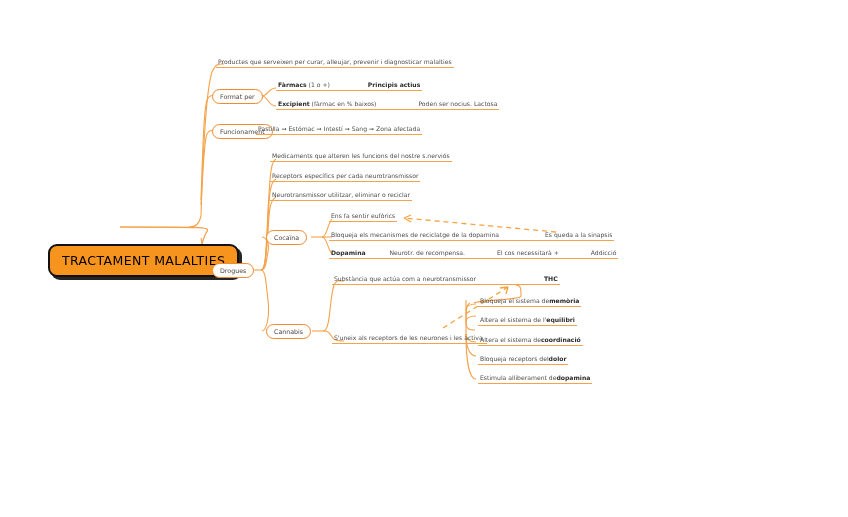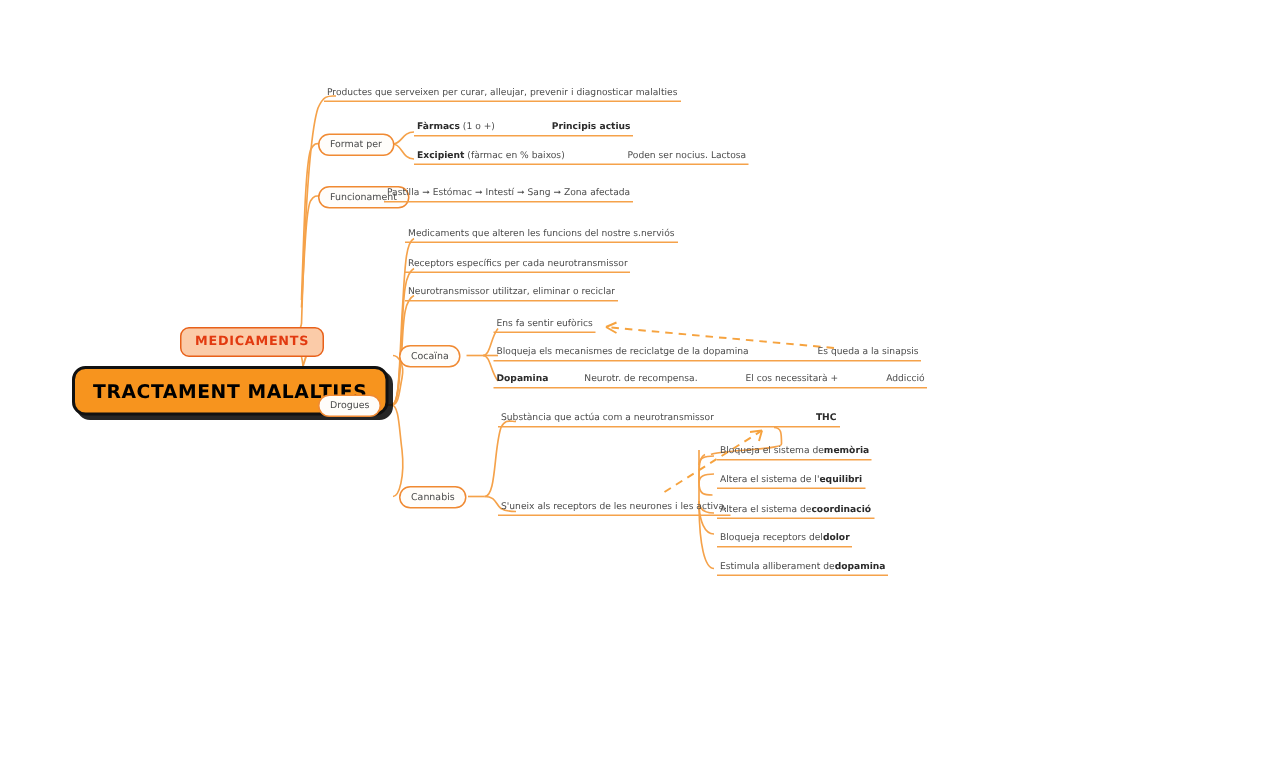--- a/index.html
+++ b/index.html
@@ -7,21 +7,21 @@
        font-family:"DejaVu Sans","Liberation Sans",sans-serif;}
   #canvas{position:absolute;left:0;top:0;width:848px;height:517px;}
   svg.links{position:absolute;left:0;top:0;width:848px;height:517px;overflow:visible;}
 
   .node{position:absolute;white-space:nowrap;box-sizing:border-box;}
 
   
   .root{
     background:#F7941E;border:2px solid #111;border-radius:9px;
     color:#000;font-size:12.5px;letter-spacing:.4px;
-    padding:7px 12px;box-shadow:3px 3px 0 rgba(0,0,0,.85);font-weight:bold;
+    padding:7px 12px;box-shadow:3px 3px 0 rgba(0,0,0,.85);
   }
   
   .main1{
     background:#FBCBA8;border:1.6px solid #E8611A;border-radius:6px;
     color:#E23A10;font-size:8.5px;font-weight:bold;letter-spacing:.5px;
     padding:4px 9px;
   }
   
   .pill{
     background:#FFFDFA;border:1px solid #F08A33;border-radius:9px;
@@ -99,21 +99,20 @@
     <path d="M404,218 L411,215 M404,218 L411,222" stroke="#F6A33F" stroke-width="1.3" fill="none"></path>
 
     <g stroke="#F6A33F" stroke-width="1.3" fill="none" stroke-dasharray="5,4">
       <path d="M443,328 L508,287"></path>
     </g>
     <path d="M508,287 L500,288 M508,287 L506,294" stroke="#F6A33F" stroke-width="1.3" fill="none"></path>
   </svg>
 
   <div class="node root" style="left:48px;top:244px;">TRACTAMENT MALALTIES</div>
 
-  <div class="node main1" style="left:120px;top:218px;">MEDICAMENTS</div>
 
   <div class="node pill" style="left:212px;top:89px;">Format per</div>
   <div class="node pill" style="left:212px;top:124px;">Funcionament</div>
   <div class="node pill" style="left:212px;top:263px;">Drogues</div>
   <div class="node pill round" style="left:266px;top:230px;">Cocaïna</div>
   <div class="node pill round" style="left:266px;top:324px;">Cannabis</div>
 
   <div class="node leaf" style="left:216px;top:58px;">Productes que serveixen per curar, alleujar, prevenir i diagnosticar malalties</div>
 
   <div class="node leaf" style="left:276px;top:81px;">

